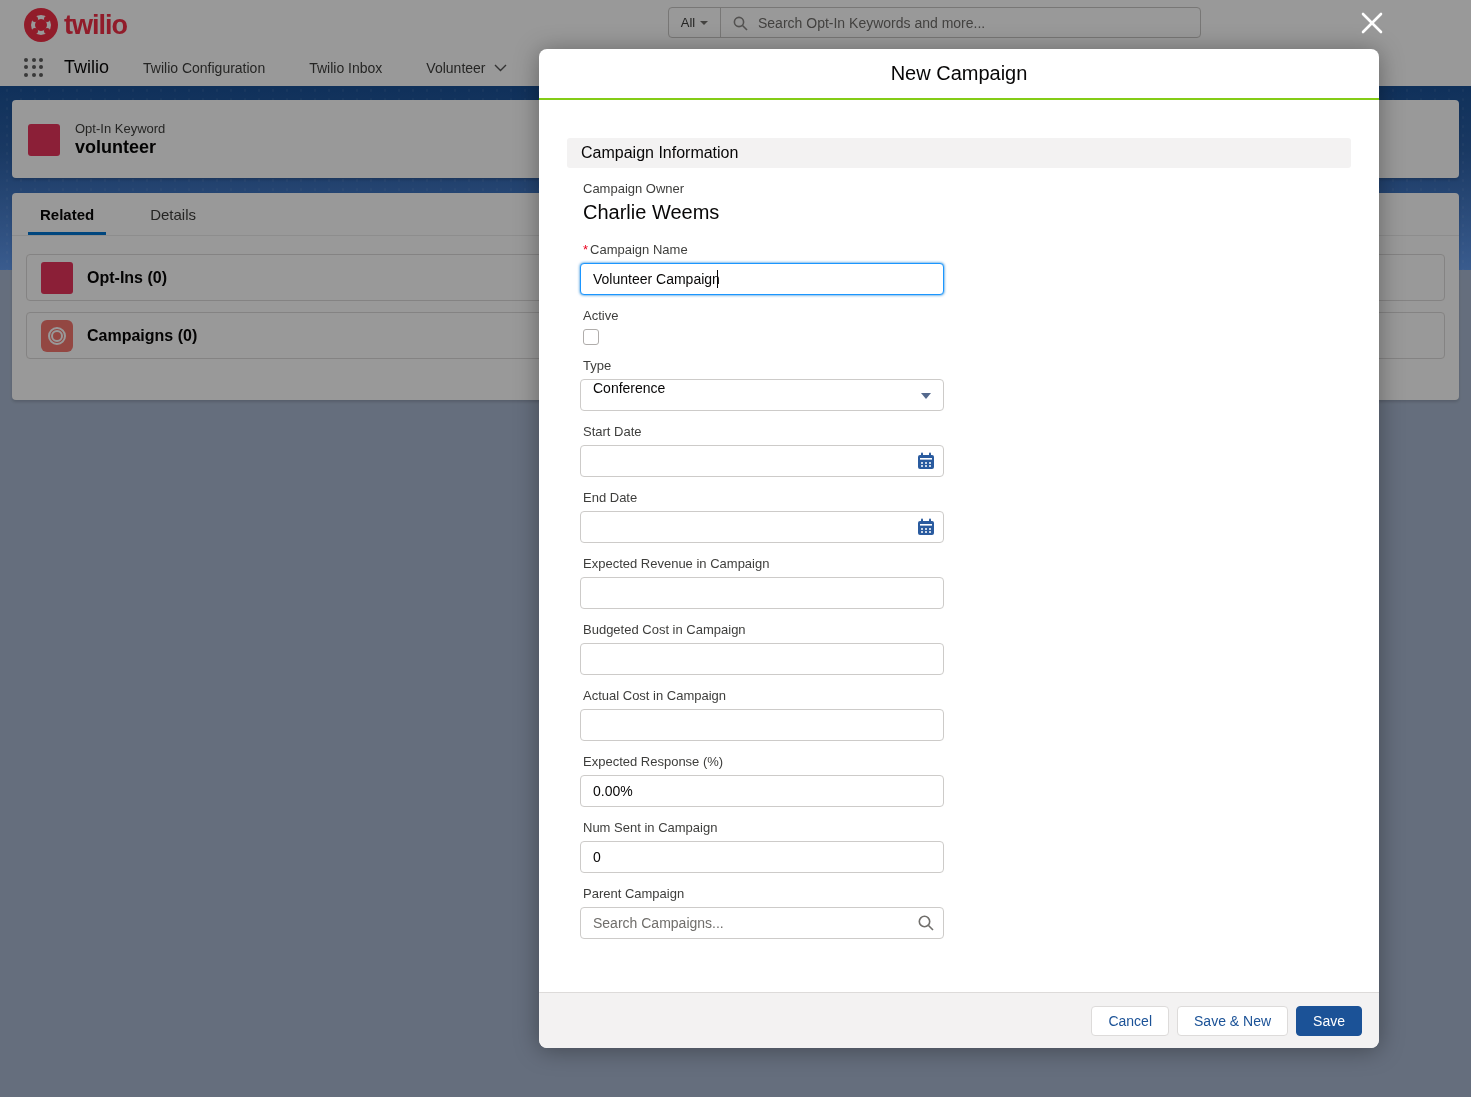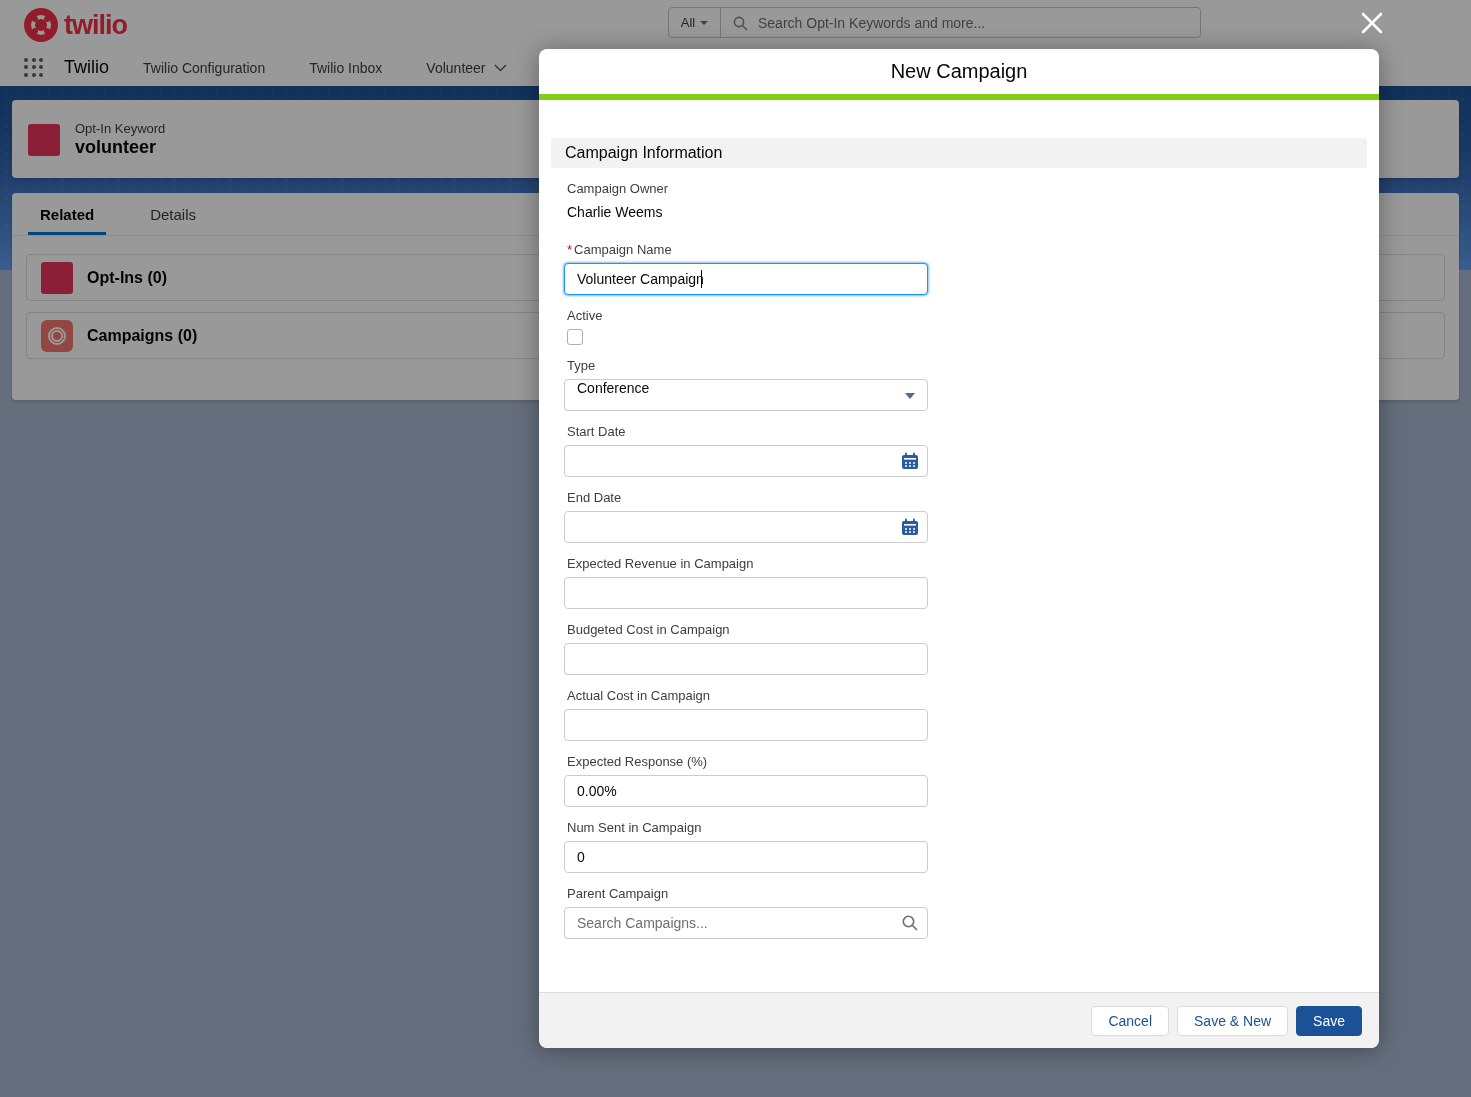--- a/index.html
+++ b/index.html
@@ -57,30 +57,30 @@
   .bullseye { width:18px; height:18px; border:2px solid #fff; border-radius:50%; display:flex; align-items:center; justify-content:center; }
   .bullseye::before { content:""; width:8px; height:8px; border:2px solid #fff; border-radius:50%; }
   .rl-label { position:absolute; top:14px; left:60px; font-size:16px; font-weight:bold; color:#080707; }
 
   
   .overlay { position:absolute; inset:0; background:rgba(0,0,0,0.4); z-index:5; }
 
   
   .modal-close { position:absolute; top:9px; right:85px; width:28px; height:28px; z-index:20; cursor:pointer; }
   .modal { position:absolute; top:49px; left:539px; width:840px; height:999px; background:#fff; border-radius:8px; z-index:10; box-shadow:0 2px 24px rgba(0,0,0,.35); overflow:hidden; }
-  .modal-header { height:51px; border-bottom:6px solid #84cc16; display:flex; align-items:center; justify-content:center; }
+  .modal-header { height:51px; border-bottom:2px solid #84cc16; display:flex; align-items:center; justify-content:center; }
   .modal-title { font-size:20px; color:#080707; }
-  .modal-body { position:absolute; top:53px; bottom:56px; left:0; right:0; padding:0 12px; overflow:hidden; }
+  .modal-body { position:absolute; top:53px; bottom:56px; left:0; right:0; padding:0 28px; overflow:hidden; }
   .section-bar { margin-top:36px; height:30px; background:#f3f2f2; border-radius:3px; padding-left:14px; display:flex; align-items:center; font-size:16px; color:#080707; }
 
   .fld { margin:13px 0 0 13px; width:364px; }
   .fld.gap-lg { margin-top:20px; }
   .fld label { display:block; font-size:13px; color:#3e3e3c; line-height:16px; margin:0 0 5px 3px; }
   .req { color:#ea001e; margin-right:2px; }
-  .ro-value { font-size:14px; color:#080707; margin-left:3px; line-height:20px; }
+  .ro-value { font-size:20px; color:#080707; margin-left:3px; line-height:20px; }
   .tin { width:100%; height:32px; border:1px solid #cdcbc9; border-radius:4px; padding:0 12px; font-size:14px; color:#080707; font-family:"Liberation Sans",sans-serif; outline:none; background:#fff; }
   .tin::placeholder { color:#706e6b; }
   .tin.focused { border:1px solid #1b96ff; box-shadow:0 0 3px #0176d2; }
   .ctl-wrap { position:relative; }
   .caret { position:absolute; top:7px; left:137px; width:1px; height:18px; background:#080707; }
   .sel { display:flex; width:100%; height:32px; border:1px solid #cdcbc9; border-radius:4px; padding:0 12px; font-size:14px; color:#080707; background:#fff; cursor:pointer; position:relative; }
   .sel .tri { position:absolute; right:12px; top:13px; width:0; height:0; border-left:5px solid transparent; border-right:5px solid transparent; border-top:6px solid #54698d; }
   .icon-right { position:absolute; right:9px; top:7px; width:18px; height:18px; }
   .chk { width:16px; height:16px; border:1px solid #b0adab; border-radius:3px; background:#fff; margin-left:3px; }
 

